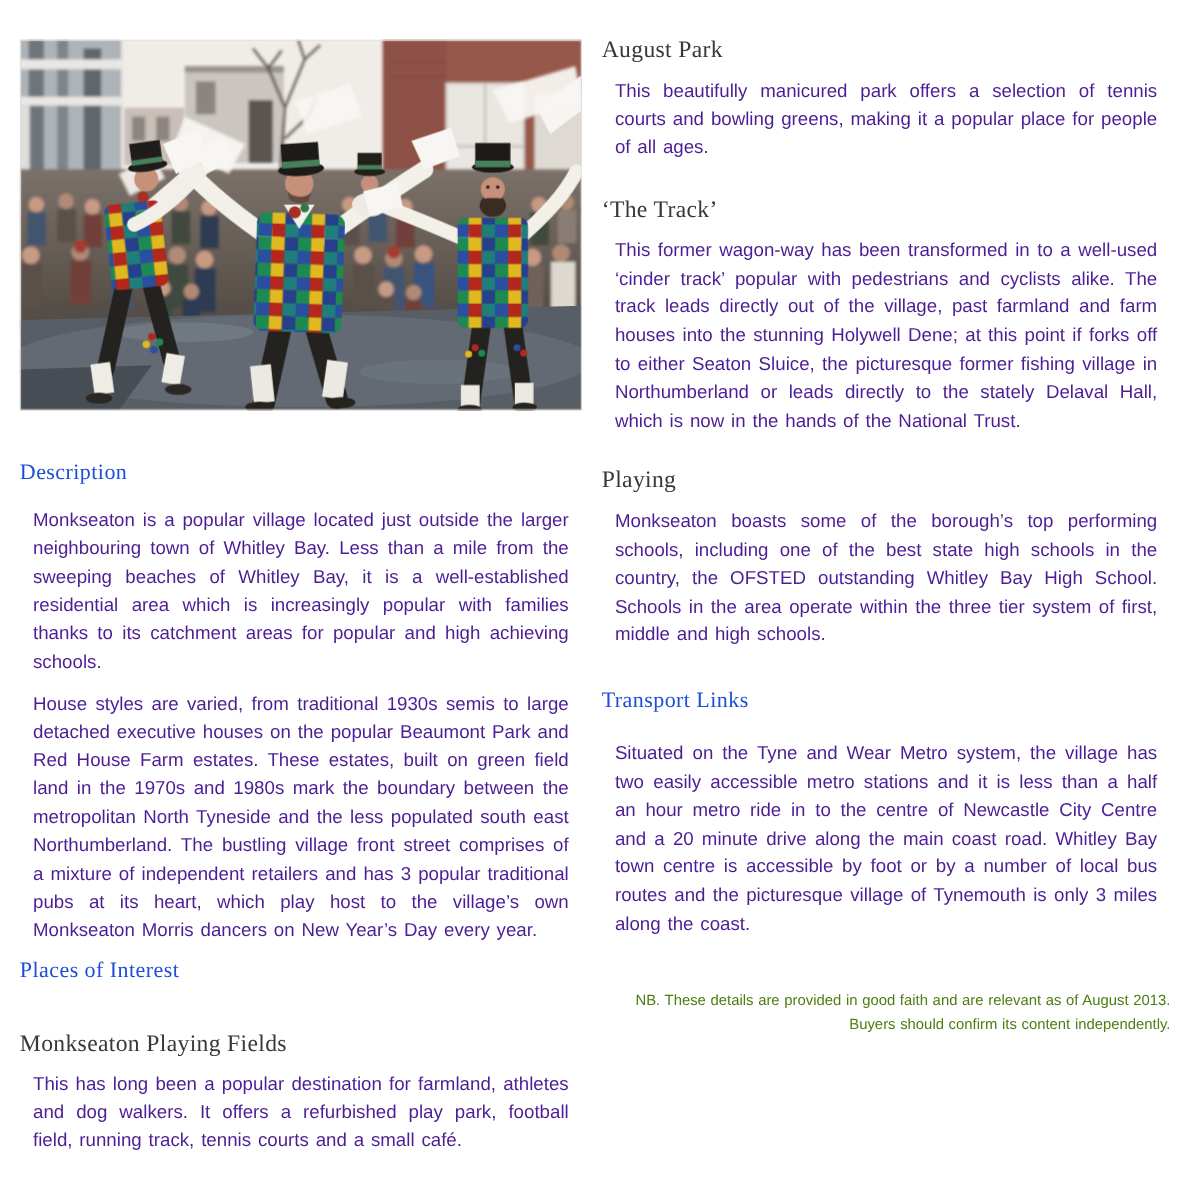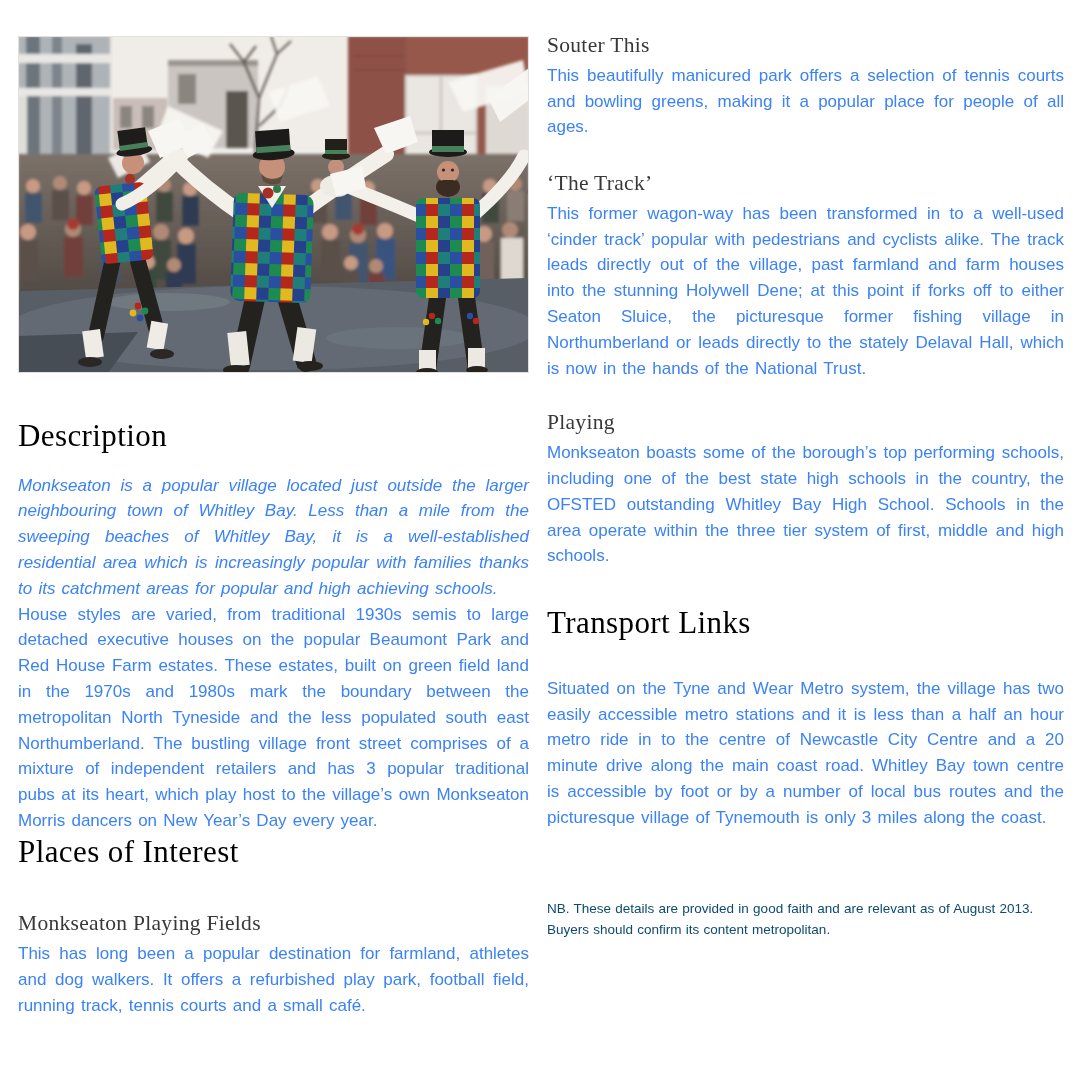--- a/index.html
+++ b/index.html
@@ -14,62 +14,62 @@
   .col { position:absolute; }
   .col-left  { left:18px;  top:36px; width:511px; }
   .col-right { left:547px; top:33px; width:517px; }
 
   figure.photo { margin:0 0 0 0; width:511px; height:337px; line-height:0; }
   figure.photo svg { display:block; }
 
   h1 {
     font-family:"Liberation Serif", serif;
     font-weight:400;
-    font-size:31px;
+    font-size:20px;
     line-height:1.15;
-    color:#000000;
+    color:#1d4ed8;
     letter-spacing:0.4px;
     margin:0;
   }
   h2 {
     font-family:"Liberation Serif", serif;
     font-weight:400;
     font-size:21.5px;
     line-height:1.15;
     color:#383838;
     letter-spacing:0.3px;
     margin:0;
   }
   .body {
     font-size:17px;
     line-height:25.8px;
     text-align:justify;
-    color:#3b82f6;
-    margin:0;
+    color:#4c1d95;
+    margin:12px;
     word-spacing:1.5px;
   }
 
   
   .h-description { margin-top:45px; }
-  .p-desc-1 { margin-top:19px;font-style:italic; }
+  .p-desc-1 { margin-top:19px; }
   .h-poi { }
   .h-churchill { margin-top:42px; margin-bottom:5px; }
 
   
   .sec h2 { margin-bottom:5px; }
   .sec-track { margin-top:31px; }
   .sec-schools { margin-top:29px; }
-  .h-transport { margin-top:36px; margin-bottom:35px; }
+  .h-transport { margin-top:36px; margin-bottom:23px; }
 
   .disclaimer {
-    margin-top:67px;
+    margin-top:46px;
     font-size:13.5px;
     line-height:21px;
-    color:#0c4a6e;
-    text-align:left;
+    color:#4d7c0f;
+    text-align:right;
     word-spacing:0.5px;
   }
 </style>
 </head>
 <body>
 
 <div class="page">
 
   <div class="col col-left">
 
@@ -304,36 +304,36 @@
 
     <h1 class="h-poi">Places of Interest</h1>
 
     <h2 class="h-churchill">Monkseaton Playing Fields</h2>
     <p class="body">This has long been a popular destination for farmland, athletes and dog walkers. It offers a refurbished play park, football field, running track, tennis courts and a small café.</p>
   </div>
 
   <div class="col col-right">
 
     <div class="sec">
-      <h2>Souter This</h2>
+      <h2>August Park</h2>
       <p class="body">This beautifully manicured park offers a selection of tennis courts and bowling greens, making it a popular place for people of all ages.</p>
     </div>
 
     <div class="sec sec-track">
       <h2>‘The Track’</h2>
       <p class="body">This former wagon-way has been transformed in to a well-used ‘cinder track’ popular with pedestrians and cyclists alike.  The track leads directly out of the village, past farmland and farm houses into the stunning Holywell Dene; at this point if forks off to either Seaton Sluice, the picturesque former fishing village in Northumberland or leads directly to the stately Delaval Hall, which is now in the hands of the National Trust.</p>
     </div>
 
     <div class="sec sec-schools">
       <h2>Playing</h2>
       <p class="body">Monkseaton boasts some of the borough’s top performing schools, including one of the best state high schools in the country, the OFSTED outstanding Whitley Bay High School.  Schools in the area operate within the three tier system of first, middle and high schools.</p>
     </div>
 
     <h1 class="h-transport">Transport Links</h1>
     <p class="body">Situated on the Tyne and Wear Metro system, the village has two easily accessible metro stations and it is less than a half an hour metro ride in to the centre of Newcastle City Centre and a 20 minute drive along the main coast road. Whitley Bay town centre is accessible by foot or by a number of local bus routes and the picturesque village of Tynemouth is only 3 miles along the coast.</p>
 
     <div class="disclaimer">
       <div>NB. These details are provided in good faith and are relevant as of August 2013.</div>
-      <div>Buyers should confirm its content metropolitan.</div>
+      <div>Buyers should confirm its content independently.</div>
     </div>
   </div>
 
 </div>
 
 </body></html>

